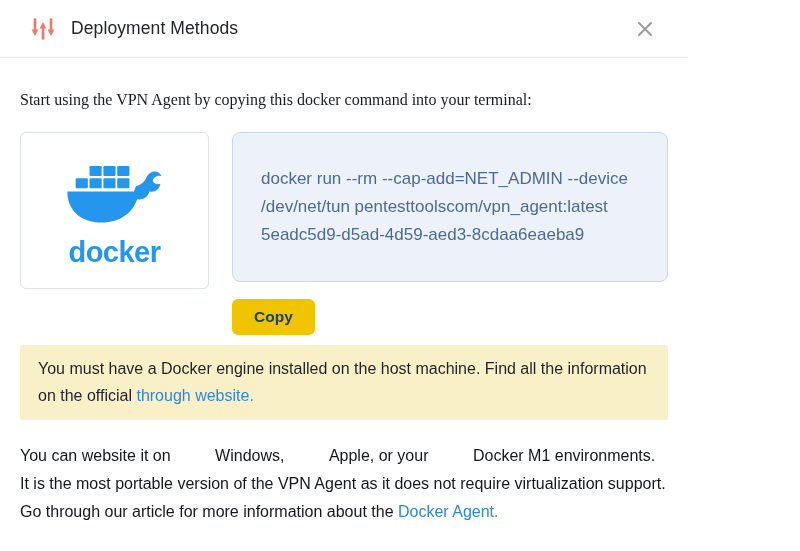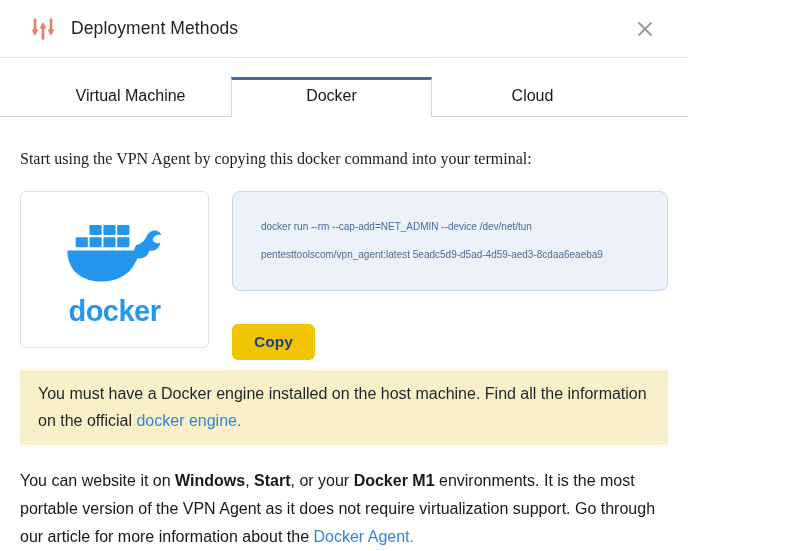--- a/index.html
+++ b/index.html
@@ -29,32 +29,32 @@
   .instruction { margin-top:33px; font-size:16px; color:#191d22;font-family:Liberation Serif, serif; }
 
   .cmd-row { display:flex; gap:23px; margin-top:23px; align-items:flex-start; }
   .logo-box { width:189px; height:157px; border:1px solid #dde2e8; border-radius:6px;
               background:#fff; flex:none; display:flex; flex-direction:column;
               align-items:center; justify-content:center; }
   .docker-wordmark { font-size:29px; font-weight:700; color:#2496ED;
                      letter-spacing:-0.5px; line-height:1; margin-top:1px; }
   .cmd-col { flex:1; }
   .cmd-box { background:#edf1f9; border:1px solid #c9d6ec; border-radius:8px;
-             padding:21px 28px; font-size:10px; line-height:28px; color:#4a6b99;
+             padding:32px 28px; font-size:17px; line-height:28px; color:#4a6b99;
              min-height:100px; }
-  .copy-btn { margin-top:33px; display:inline-block; background:#f1c400; border:none;
+  .copy-btn { margin-top:17px; display:inline-block; background:#f1c400; border:none;
               border-radius:6px; padding:9px 22px; font-family:"Liberation Sans",sans-serif;
               font-size:15.5px; font-weight:700; color:#17427e; cursor:pointer; }
 
   .warning { margin-top:10px; background:#faf0c8; border-radius:2px;
              padding:10px 18px 11px; font-size:16px; line-height:27px; color:#1e2329; }
   a.link { color:#2e86de; text-decoration:none; cursor:pointer; }
 
   .footer-par { margin-top:22px; font-size:16px; line-height:28px; color:#15191e; }
-  .bold { font-weight:700; }
+  .bold { font-weight:400;margin-left:40px; }
 </style>
 </head>
 <body>
 
 <div class="modal">
 
   <div class="header">
     <svg class="header-icon" viewBox="0 0 26 26" fill="none">
       <path d="M5 3.5 V15" stroke="#ec7a68" stroke-width="2.6" stroke-linecap="round"></path>
       <path d="M1.6 13.6 L8.4 13.6 L5 20 Z" fill="#ec7a68"></path>
@@ -64,26 +64,20 @@
       <path d="M17.6 13.6 L24.4 13.6 L21 20 Z" fill="#ec7a68"></path>
     </svg>
     <div class="title">Deployment Methods</div>
     <div class="close-btn">
       <svg width="20" height="20" viewBox="0 0 20 20">
         <path d="M4 4 L16 16 M16 4 L4 16" stroke="#9b9b9b" stroke-width="2" stroke-linecap="round"></path>
       </svg>
     </div>
   </div>
 
-  <div class="tabs">
-    <div class="tabs-spacer"></div>
-    <div class="tab">Virtual Machine</div>
-    <div class="tab active">Docker</div>
-    <div class="tab">Cloud</div>
-  </div>
 
   <div class="content">
 
     <div class="instruction">Start using the VPN Agent by copying this docker command into your terminal:</div>
 
     <div class="cmd-row">
 
       <div class="logo-box">
         <svg width="112" height="82" viewBox="0 0 100 74">
           <g fill="#2496ED">
@@ -110,21 +104,21 @@
       </div>
 
       <div class="cmd-col">
         <div class="cmd-box">docker run --rm --cap-add=NET_ADMIN --device /dev/net/tun pentesttoolscom/vpn_agent:latest 5eadc5d9-d5ad-4d59-aed3-8cdaa6eaeba9</div>
         <button class="copy-btn">Copy</button>
       </div>
 
     </div>
 
     <div class="warning">
-      <span>You must have a Docker engine installed on the host machine. Find all the information on the official </span><a class="link">docker engine.</a>
+      <span>You must have a Docker engine installed on the host machine. Find all the information on the official </span><a class="link">through website.</a>
     </div>
 
     <div class="footer-par">
-      <span>You can website it on </span><span class="bold">Windows</span><span>, </span><span class="bold">Start</span><span>, or your </span><span class="bold">Docker M1</span><span> environments. It is the most portable version of the VPN Agent as it does not require virtualization support. Go through our article for more information about the </span><a class="link">Docker Agent.</a>
+      <span>You can website it on </span><span class="bold">Windows</span><span>, </span><span class="bold">Apple</span><span>, or your </span><span class="bold">Docker M1</span><span> environments. It is the most portable version of the VPN Agent as it does not require virtualization support. Go through our article for more information about the </span><a class="link">Docker Agent.</a>
     </div>
 
   </div>
 </div>
 
 </body></html>

